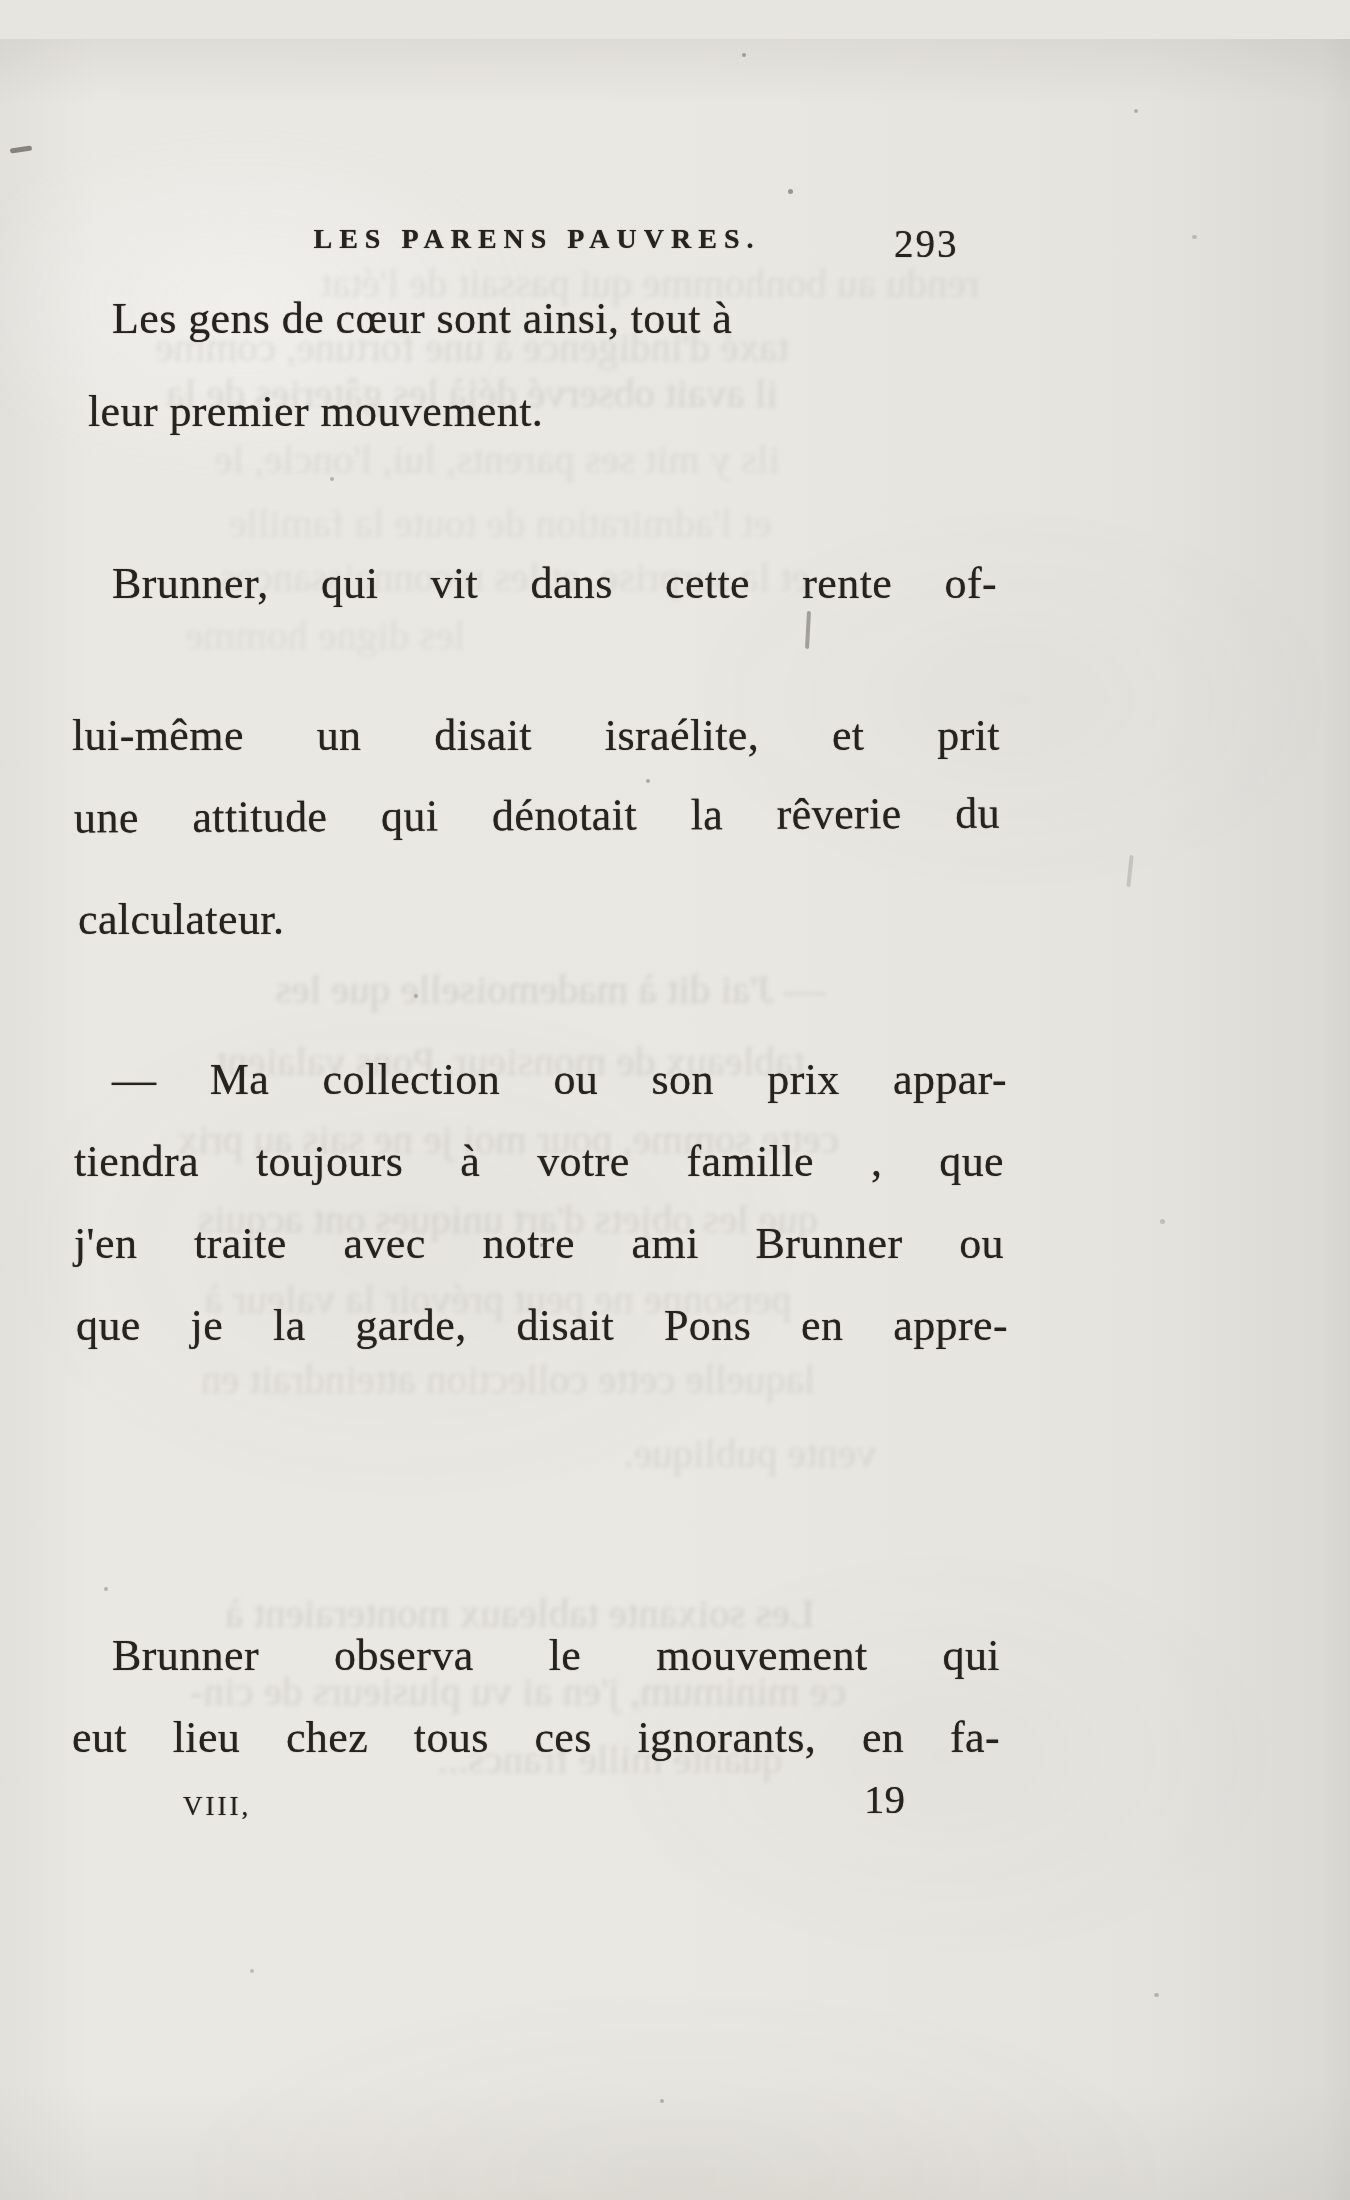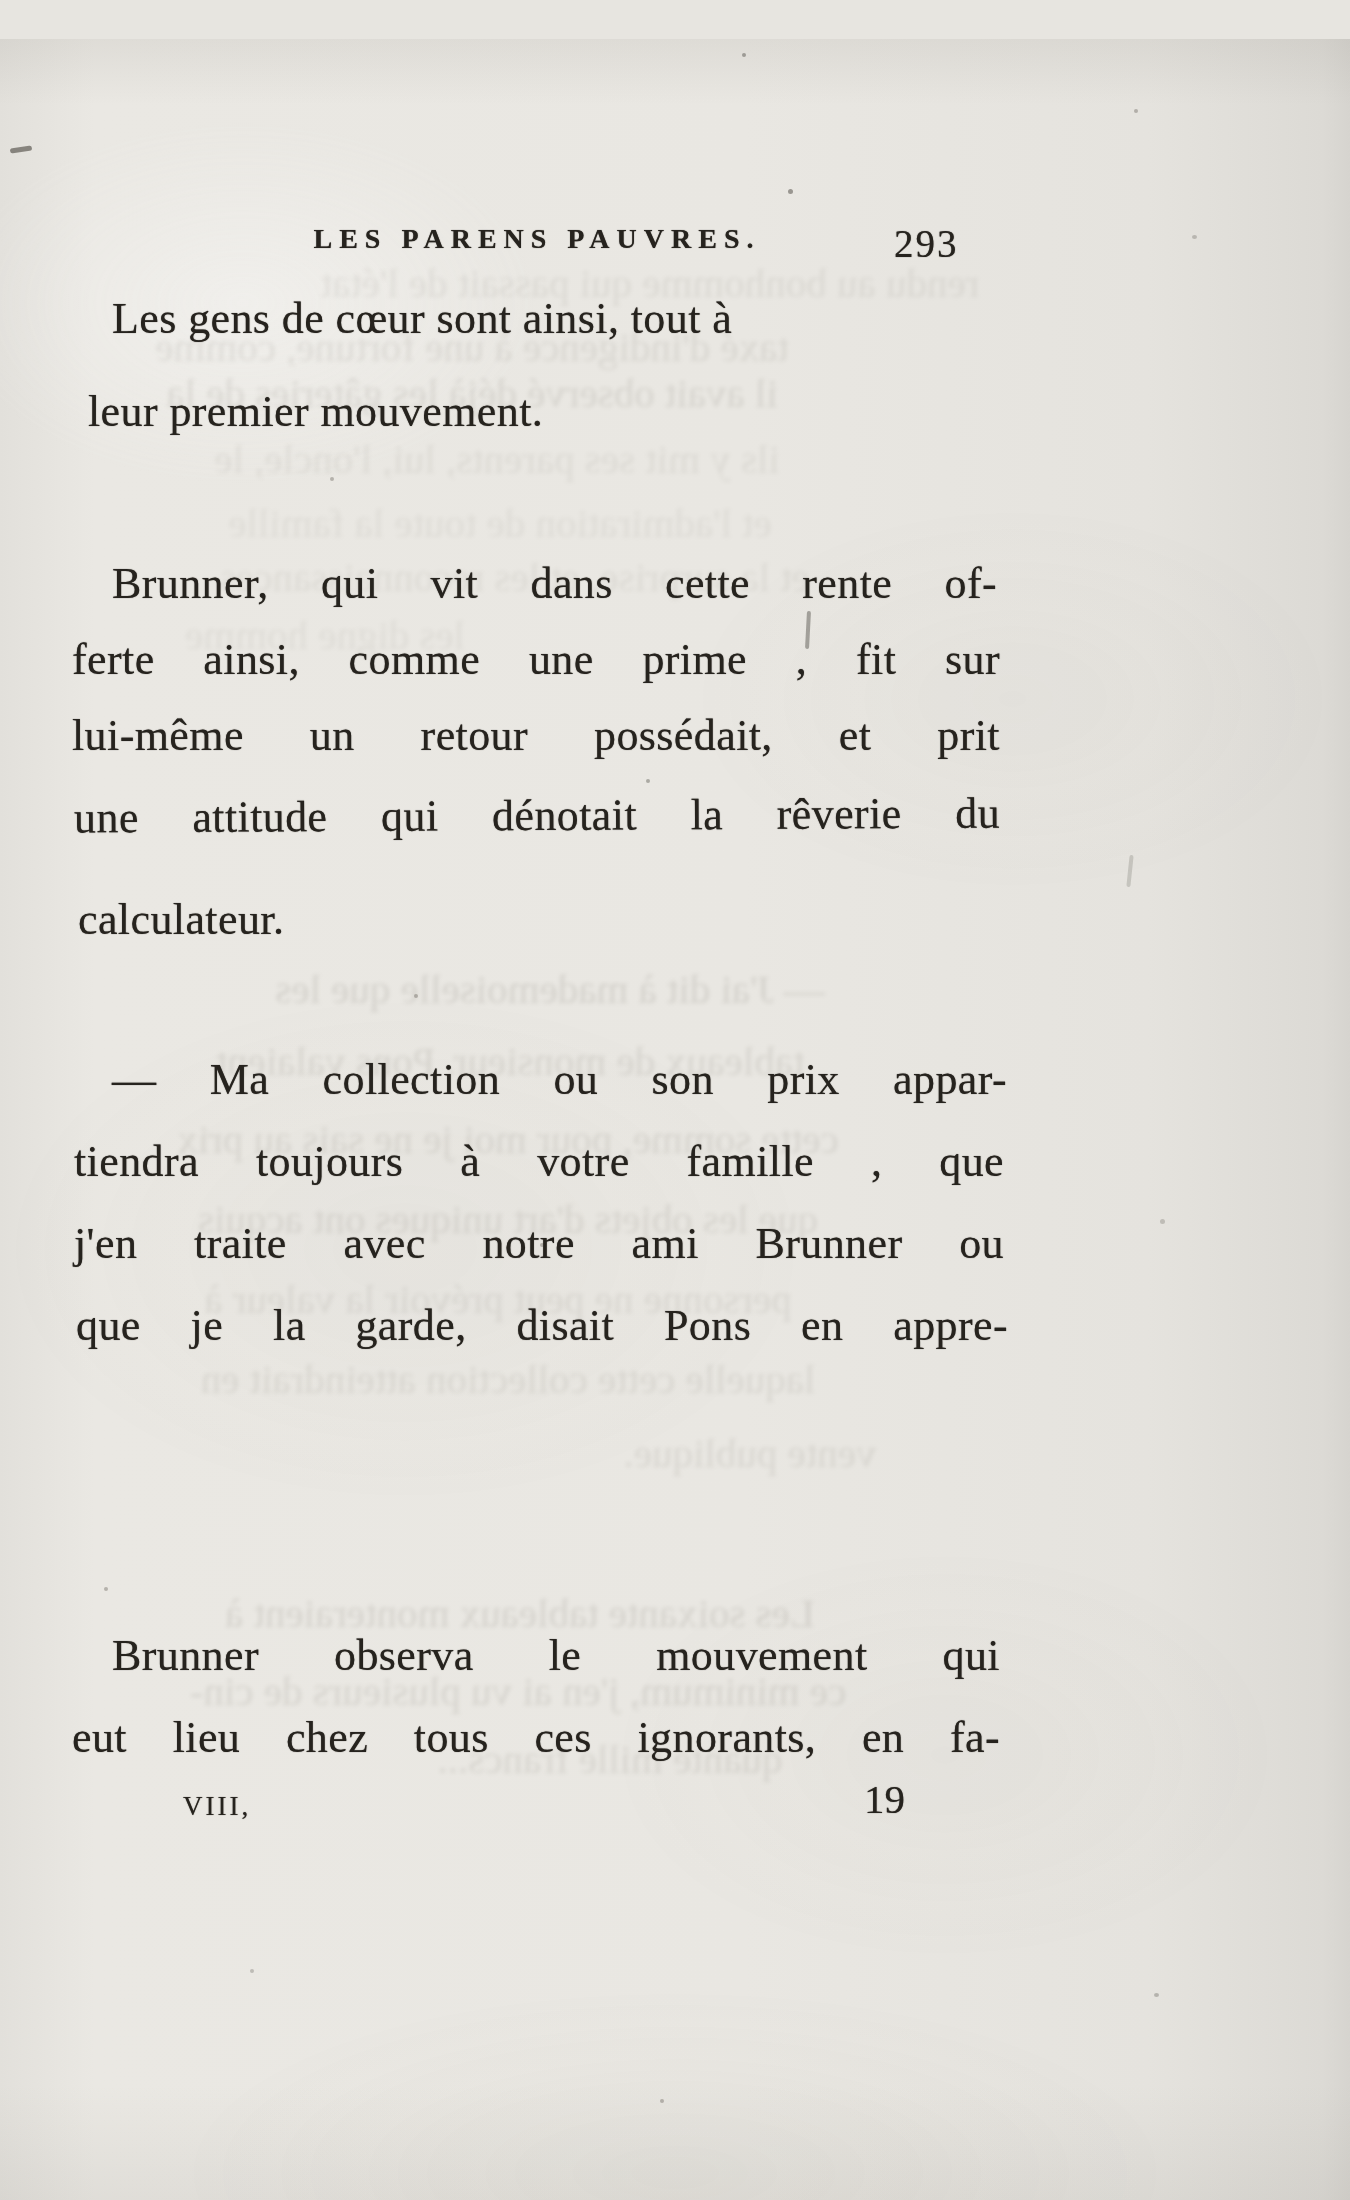--- a/index.html
+++ b/index.html
@@ -70,22 +70,21 @@
   <div class="ghost" style="top:1552px;left:100px;width:840px;opacity:.16;">Les soixante tableaux monteraient à</div>
   <div class="ghost" style="top:1630px;left:68px;width:900px;opacity:.15;">ce minimum, j'en ai vu plusieurs de cin-</div>
   <div class="ghost" style="top:1698px;left:300px;width:620px;opacity:.14;">quante mille francs...</div>
 
   <div class="running-title ink">LES PARENS PAUVRES.</div>
   <div class="folio ink">293</div>
 
   <div class="bl ink" style="top:255px;left:112px;">Les gens de cœur sont ainsi, tout à</div>
   <div class="bl ink" style="top:348px;left:88px;">leur premier mouvement.</div>
   <div class="bl j ink" style="top:520px;left:112px;width:885px;">Brunner, qui vit dans cette rente of-</div>
-  <div class="bl j ink" style="top:596px;left:72px;width:928px;">ferte ainsi, comme une prime , fit sur</div>
-  <div class="bl j ink" style="top:672px;left:72px;width:928px;">lui-même un retour possédait, et prit</div>
+  <div class="bl j ink" style="top:672px;left:72px;width:928px;">lui-même un disait israélite, et prit</div>
   <div class="bl j ink" style="top:752px;left:74px;width:926px;transform:rotate(-0.3deg);">une attitude qui dénotait la rêverie du</div>
   <div class="bl ink" style="top:856px;left:78px;">calculateur.</div>
   <div class="bl j ink" style="top:1016px;left:112px;width:895px;">— Ma collection ou son prix appar-</div>
   <div class="bl j ink" style="top:1098px;left:74px;width:930px;">tiendra toujours à votre famille , que</div>
   <div class="bl j ink" style="top:1180px;left:74px;width:930px;">j'en traite avec notre ami Brunner ou</div>
   <div class="bl j ink" style="top:1262px;left:76px;width:932px;">que je la garde, disait Pons en appre-</div>
   <div class="bl j ink" style="top:1592px;left:112px;width:888px;">Brunner observa le mouvement qui</div>
   <div class="bl j ink" style="top:1674px;left:72px;width:928px;">eut lieu chez tous ces ignorants, en fa-</div>
 
   <div class="footer-sig ink">VIII,</div>

